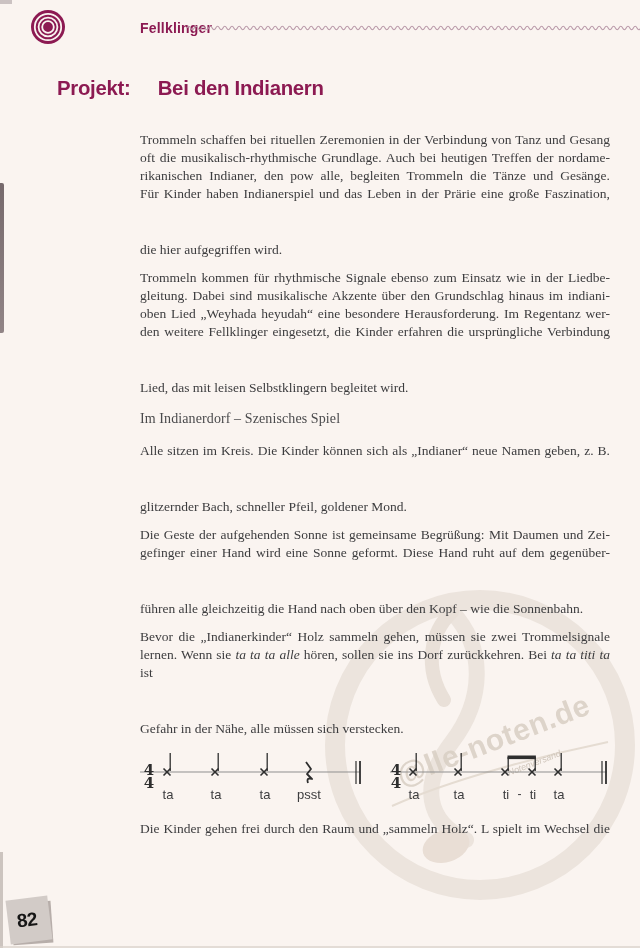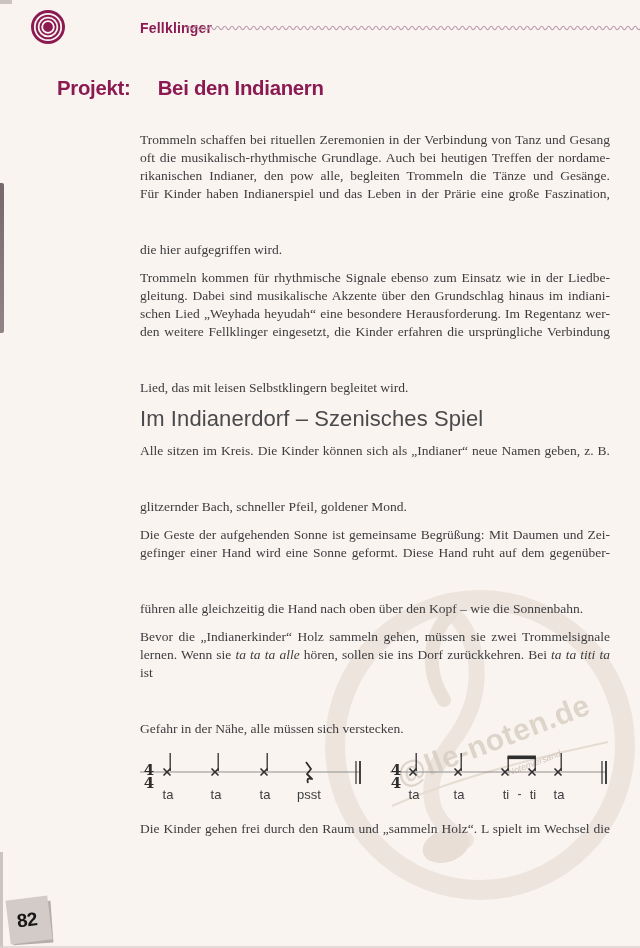--- a/index.html
+++ b/index.html
@@ -30,22 +30,22 @@
   
   #content{
     position:absolute;left:140px;top:131px;width:470px;
     font-size:13.5px;line-height:18px;color:var(--text);
   }
   .para{margin:0 0 10px 0;font-family:Liberation Serif, serif;}
   .jl{text-align:justify;text-align-last:justify;}
   .jl.last{text-align-last:left;margin-top:38px;}
   .jl i{font-style:italic;}
   h2{
-    font-size:22px;font-weight:normal;color:#4a4a4c;
-    margin:11px 0 12px 0;line-height:22px;letter-spacing:.1px;
+    font-size:14px;font-weight:normal;color:#4a4a4c;
+    margin:11px 0 12px 0;line-height:22px;letter-spacing:.1px;font-family:Liberation Serif, serif;
   }
   #notation{position:relative;height:62px;margin:4px 0 10px 0;}
   #staff-1{position:absolute;left:-2px;top:0;}
   #staff-2{position:absolute;left:245px;top:0;}
   
   #badge-wrap{position:absolute;left:6px;top:896px;width:52px;height:50px;}
   #badge-shadow{
     position:absolute;left:6px;top:6px;width:40px;height:42px;
     background:#b7aeaa;transform:rotate(-4deg);
   }
@@ -117,21 +117,21 @@
     <div class="para">
         <div class="jl">Trommeln schaffen bei rituellen Zeremonien in der Verbindung von Tanz und Gesang</div>
         <div class="jl">oft die musikalisch-rhythmische Grundlage. Auch bei heutigen Treffen der nordame-</div>
         <div class="jl">rikanischen Indianer, den pow alle, begleiten Trommeln die Tänze und Gesänge.</div>
         <div class="jl">Für Kinder haben Indianerspiel und das Leben in der Prärie eine große Faszination,</div>
         <div class="jl last">die hier aufgegriffen wird.</div>
       </div>
     <div class="para">
         <div class="jl">Trommeln kommen für rhythmische Signale ebenso zum Einsatz wie in der Liedbe-</div>
         <div class="jl">gleitung. Dabei sind musikalische Akzente über den Grundschlag hinaus im indiani-</div>
-        <div class="jl">schen Lied „Weyhada heyudah“ eine besondere Herausforderung. Im Regentanz wer-</div>
+        <div class="jl">oben Lied „Weyhada heyudah“ eine besondere Herausforderung. Im Regentanz wer-</div>
         <div class="jl">den weitere Fellklinger eingesetzt, die Kinder erfahren die ursprüngliche Verbindung</div>
         <div class="jl last">Lied, das mit leisen Selbstklingern begleitet wird.</div>
       </div>
 
     <h2>Im Indianerdorf – Szenisches Spiel</h2>
 
     <div class="para">
         <div class="jl">Alle sitzen im Kreis. Die Kinder können sich als „Indianer“ neue Namen geben, z. B.</div>
         <div class="jl last">glitzernder Bach, schneller Pfeil, goldener Mond.</div>
       </div>

